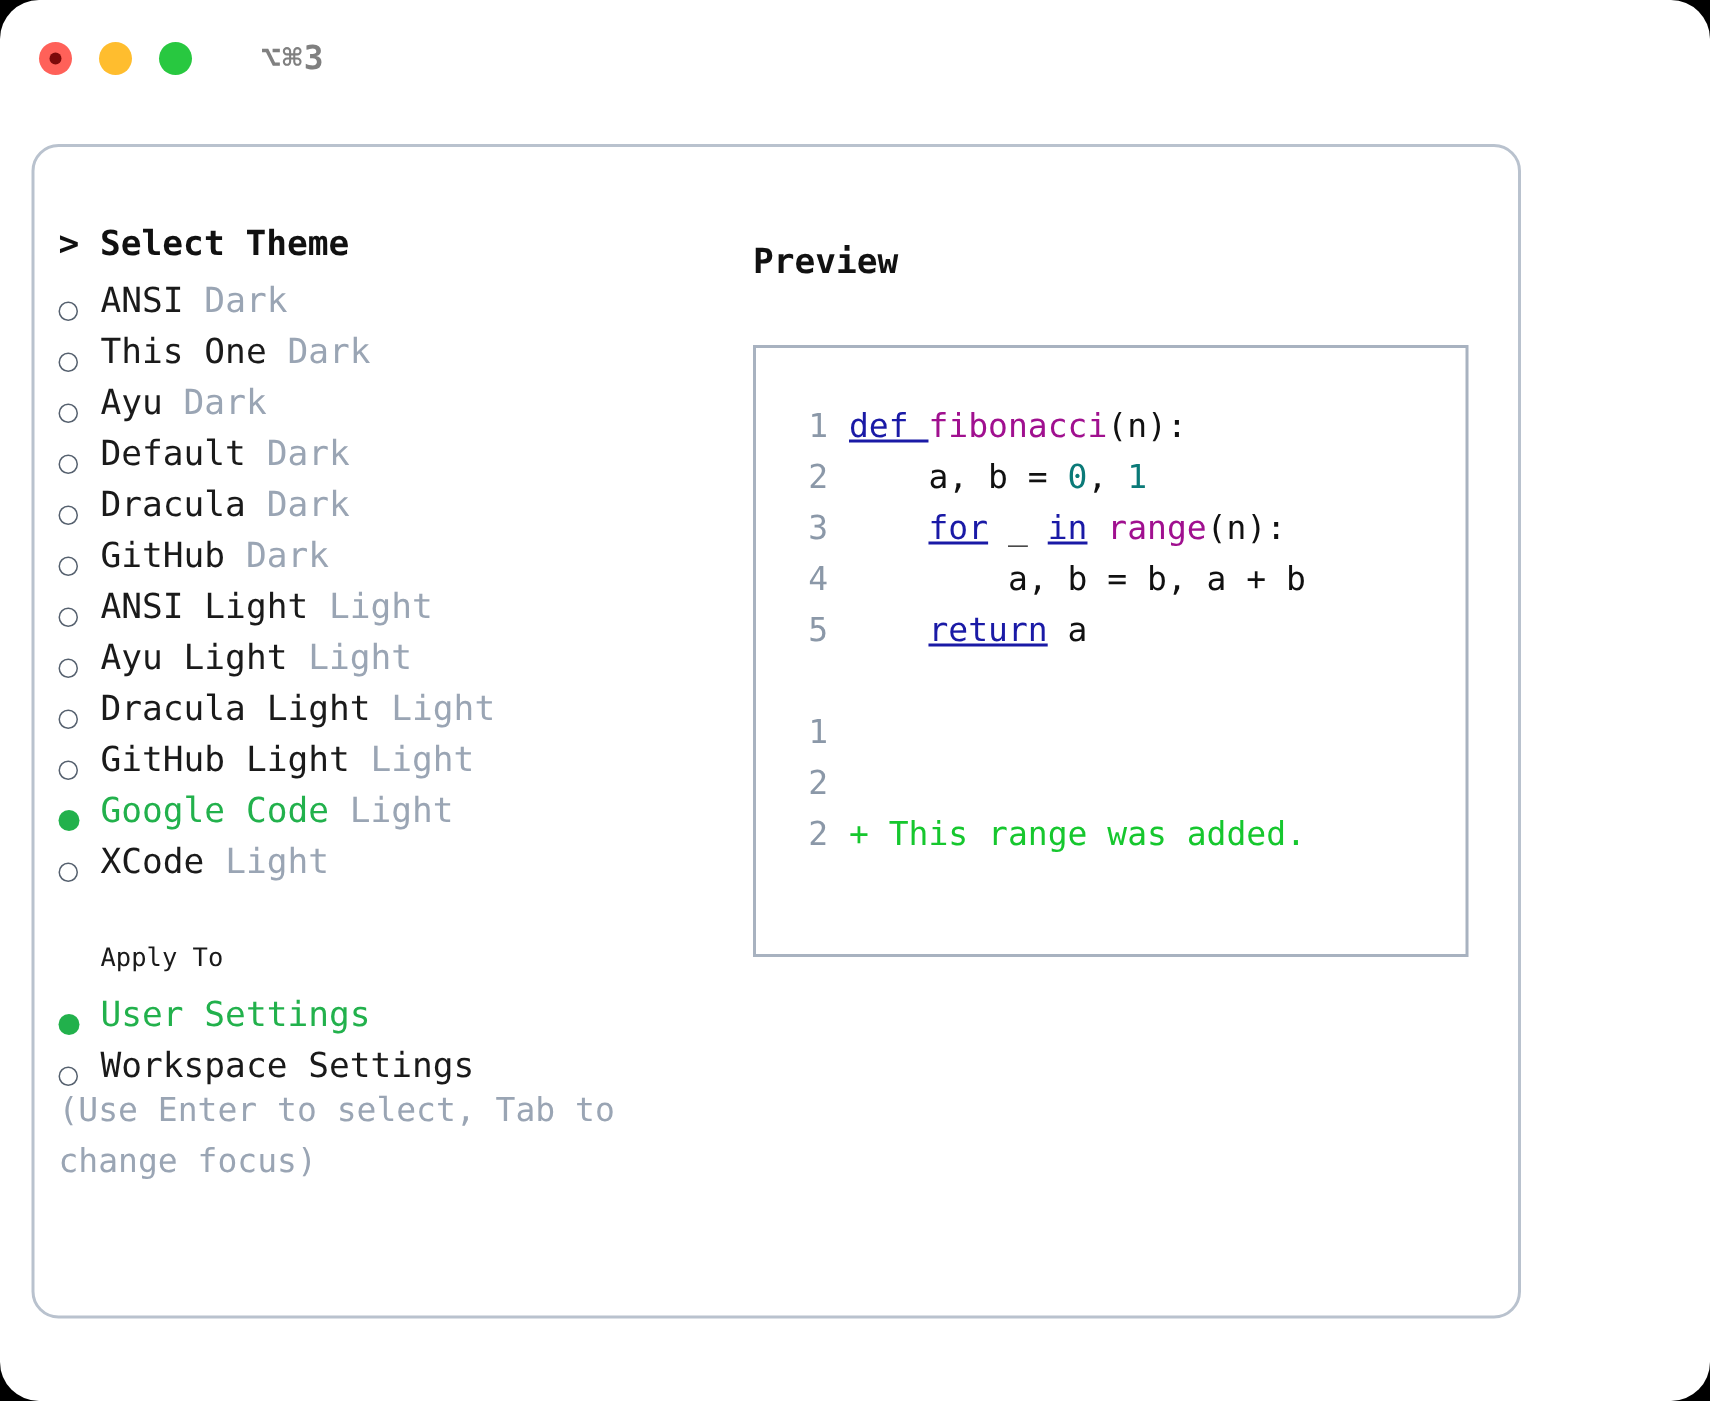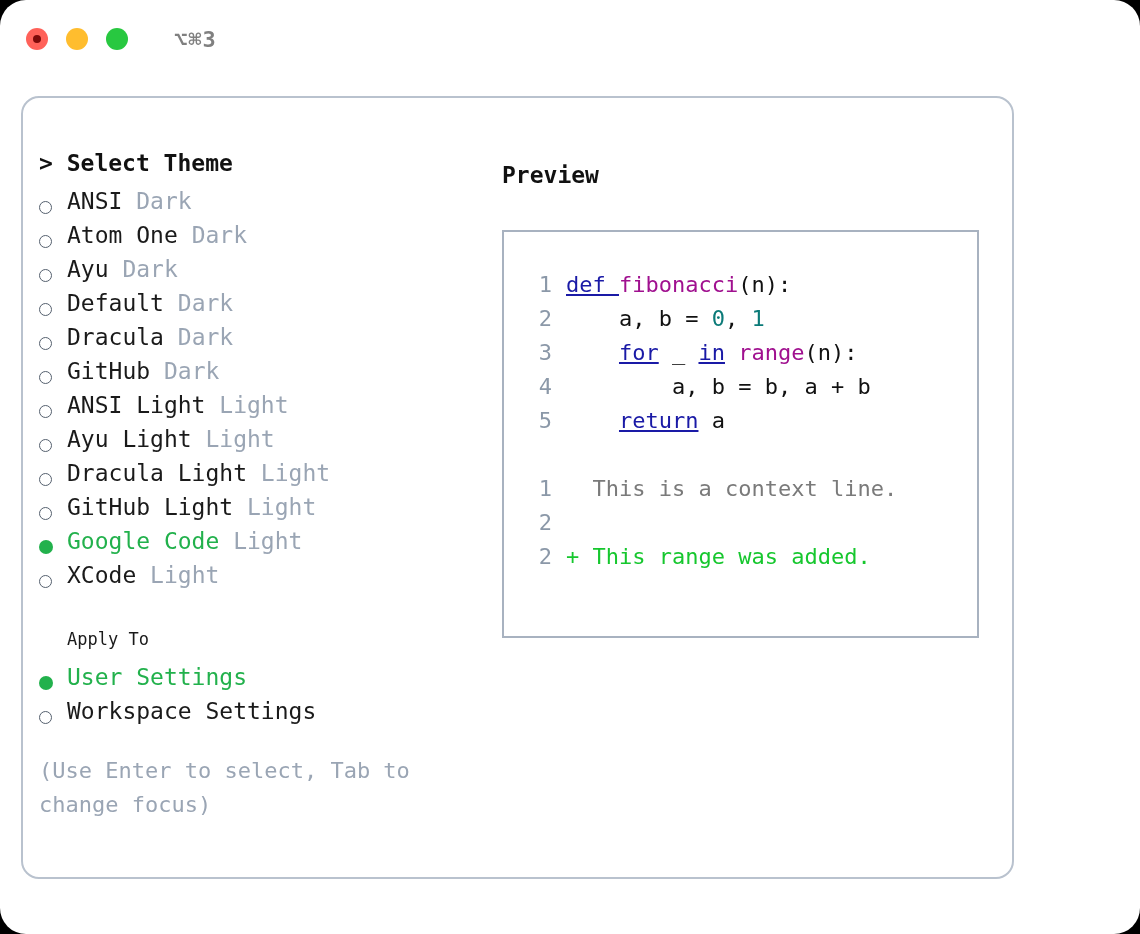--- a/index.html
+++ b/index.html
@@ -120,21 +120,20 @@
     border-radius: 50%;
     background: #22b14c;
   }
   .opt-name { color: #1a1a1a; }
   .opt-row.selected .opt-name { color: #22b14c; }
   .opt-variant { color: #9aa5b4; }
 
   .spacer-row { height: 34px; }
 
   .help-text {
-    margin-top: 30px;
     font-size: 22px;
     color: #9aa5b4;
     line-height: 34px;
     width: 420px;
     white-space: pre-wrap;
   }
 
   
   .right-col {
     position: absolute;
@@ -201,21 +200,21 @@
 
   <div class="panel">
     <div class="columns">
 
       <div class="left-col">
 
         <div class="section-head">&gt; Select Theme</div>
 
         <div id="theme-list">
             <div class="opt-row"><span class="bullet"><span class="ring"></span></span><span class="opt-name">ANSI</span><span class="opt-variant"> Dark</span></div>
-            <div class="opt-row"><span class="bullet"><span class="ring"></span></span><span class="opt-name">Atom One</span><span class="opt-variant"> Dark</span></div>
+            <div class="opt-row"><span class="bullet"><span class="ring"></span></span><span class="opt-name">This One</span><span class="opt-variant"> Dark</span></div>
             <div class="opt-row"><span class="bullet"><span class="ring"></span></span><span class="opt-name">Ayu</span><span class="opt-variant"> Dark</span></div>
             <div class="opt-row"><span class="bullet"><span class="ring"></span></span><span class="opt-name">Default</span><span class="opt-variant"> Dark</span></div>
             <div class="opt-row"><span class="bullet"><span class="ring"></span></span><span class="opt-name">Dracula</span><span class="opt-variant"> Dark</span></div>
             <div class="opt-row"><span class="bullet"><span class="ring"></span></span><span class="opt-name">GitHub</span><span class="opt-variant"> Dark</span></div>
             <div class="opt-row"><span class="bullet"><span class="ring"></span></span><span class="opt-name">ANSI Light</span><span class="opt-variant"> Light</span></div>
             <div class="opt-row"><span class="bullet"><span class="ring"></span></span><span class="opt-name">Ayu Light</span><span class="opt-variant"> Light</span></div>
             <div class="opt-row"><span class="bullet"><span class="ring"></span></span><span class="opt-name">Dracula Light</span><span class="opt-variant"> Light</span></div>
             <div class="opt-row"><span class="bullet"><span class="ring"></span></span><span class="opt-name">GitHub Light</span><span class="opt-variant"> Light</span></div>
             <div class="opt-row selected"><span class="bullet"><span class="dot"></span></span><span class="opt-name">Google Code</span><span class="opt-variant"> Light</span></div>
             <div class="opt-row"><span class="bullet"><span class="ring"></span></span><span class="opt-name">XCode</span><span class="opt-variant"> Light</span></div>
@@ -239,21 +238,21 @@
         <div class="preview-box">
           <div id="code-block">
               <div class="code-line"><span class="lineno">1</span><span class="code-text"><span class="tok-kw">def </span><span class="tok-fn">fibonacci</span><span class="tok-pln">(n):</span></span></div>
               <div class="code-line"><span class="lineno">2</span><span class="code-text"><span class="tok-pln">    a, b = </span><span class="tok-num">0</span><span class="tok-pln">, </span><span class="tok-num">1</span></span></div>
               <div class="code-line"><span class="lineno">3</span><span class="code-text"><span class="tok-pln">    </span><span class="tok-kw">for</span><span class="tok-pln"> _ </span><span class="tok-kw">in</span><span class="tok-pln"> </span><span class="tok-fn">range</span><span class="tok-pln">(n):</span></span></div>
               <div class="code-line"><span class="lineno">4</span><span class="code-text"><span class="tok-pln">        a, b = b, a + b</span></span></div>
               <div class="code-line"><span class="lineno">5</span><span class="code-text"><span class="tok-pln">    </span><span class="tok-kw">return</span><span class="tok-pln"> a</span></span></div>
             </div>
           <div class="diff-gap"></div>
           <div id="diff-block">
-              <div class="code-line"><span class="lineno">1</span><span class="code-text diff-context">  This is a context line.</span></div>
+              <div class="code-line"><span class="lineno">1</span></div>
               <div class="code-line"><span class="lineno">2</span></div>
               <div class="code-line"><span class="lineno">2</span><span class="code-text diff-add">+ This range was added.</span></div>
             </div>
         </div>
       </div>
 
     </div>
   </div>
 </div>
 

